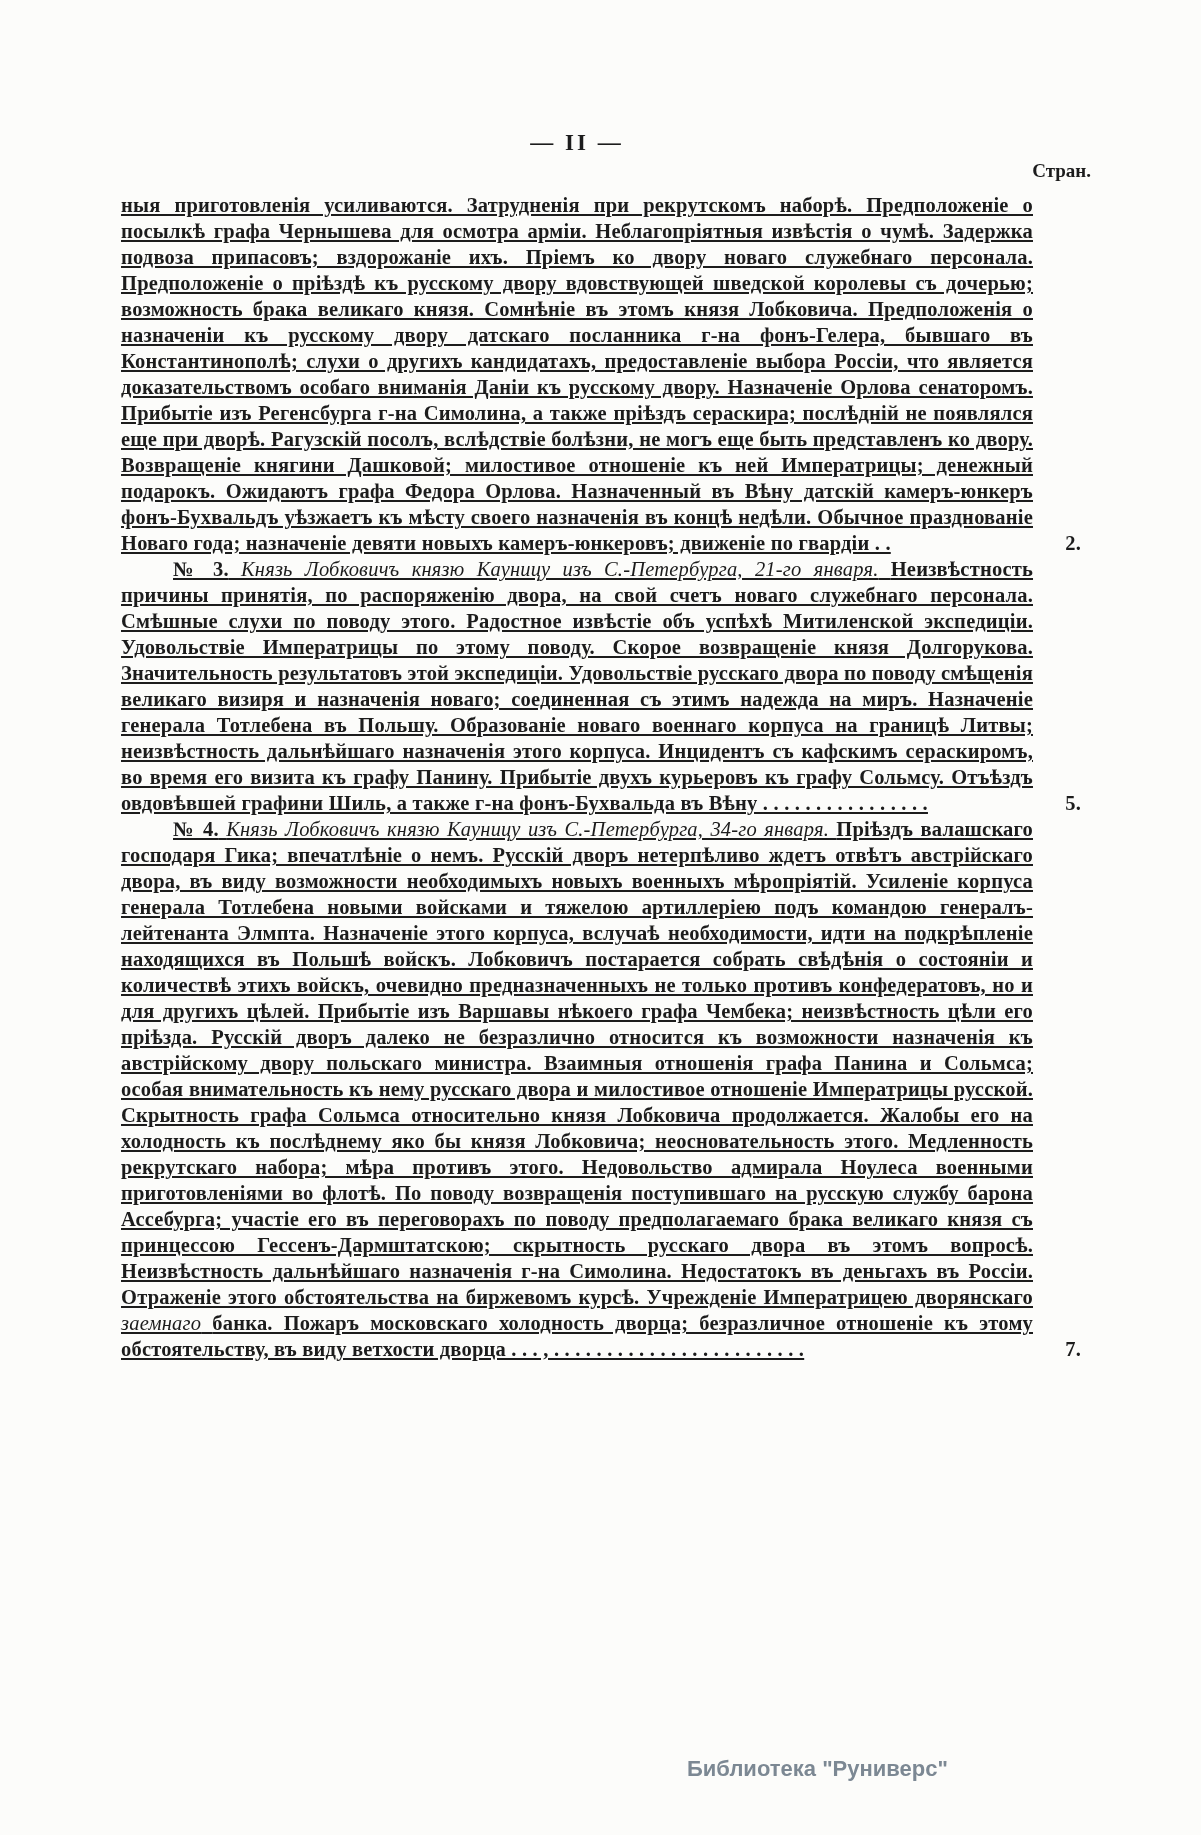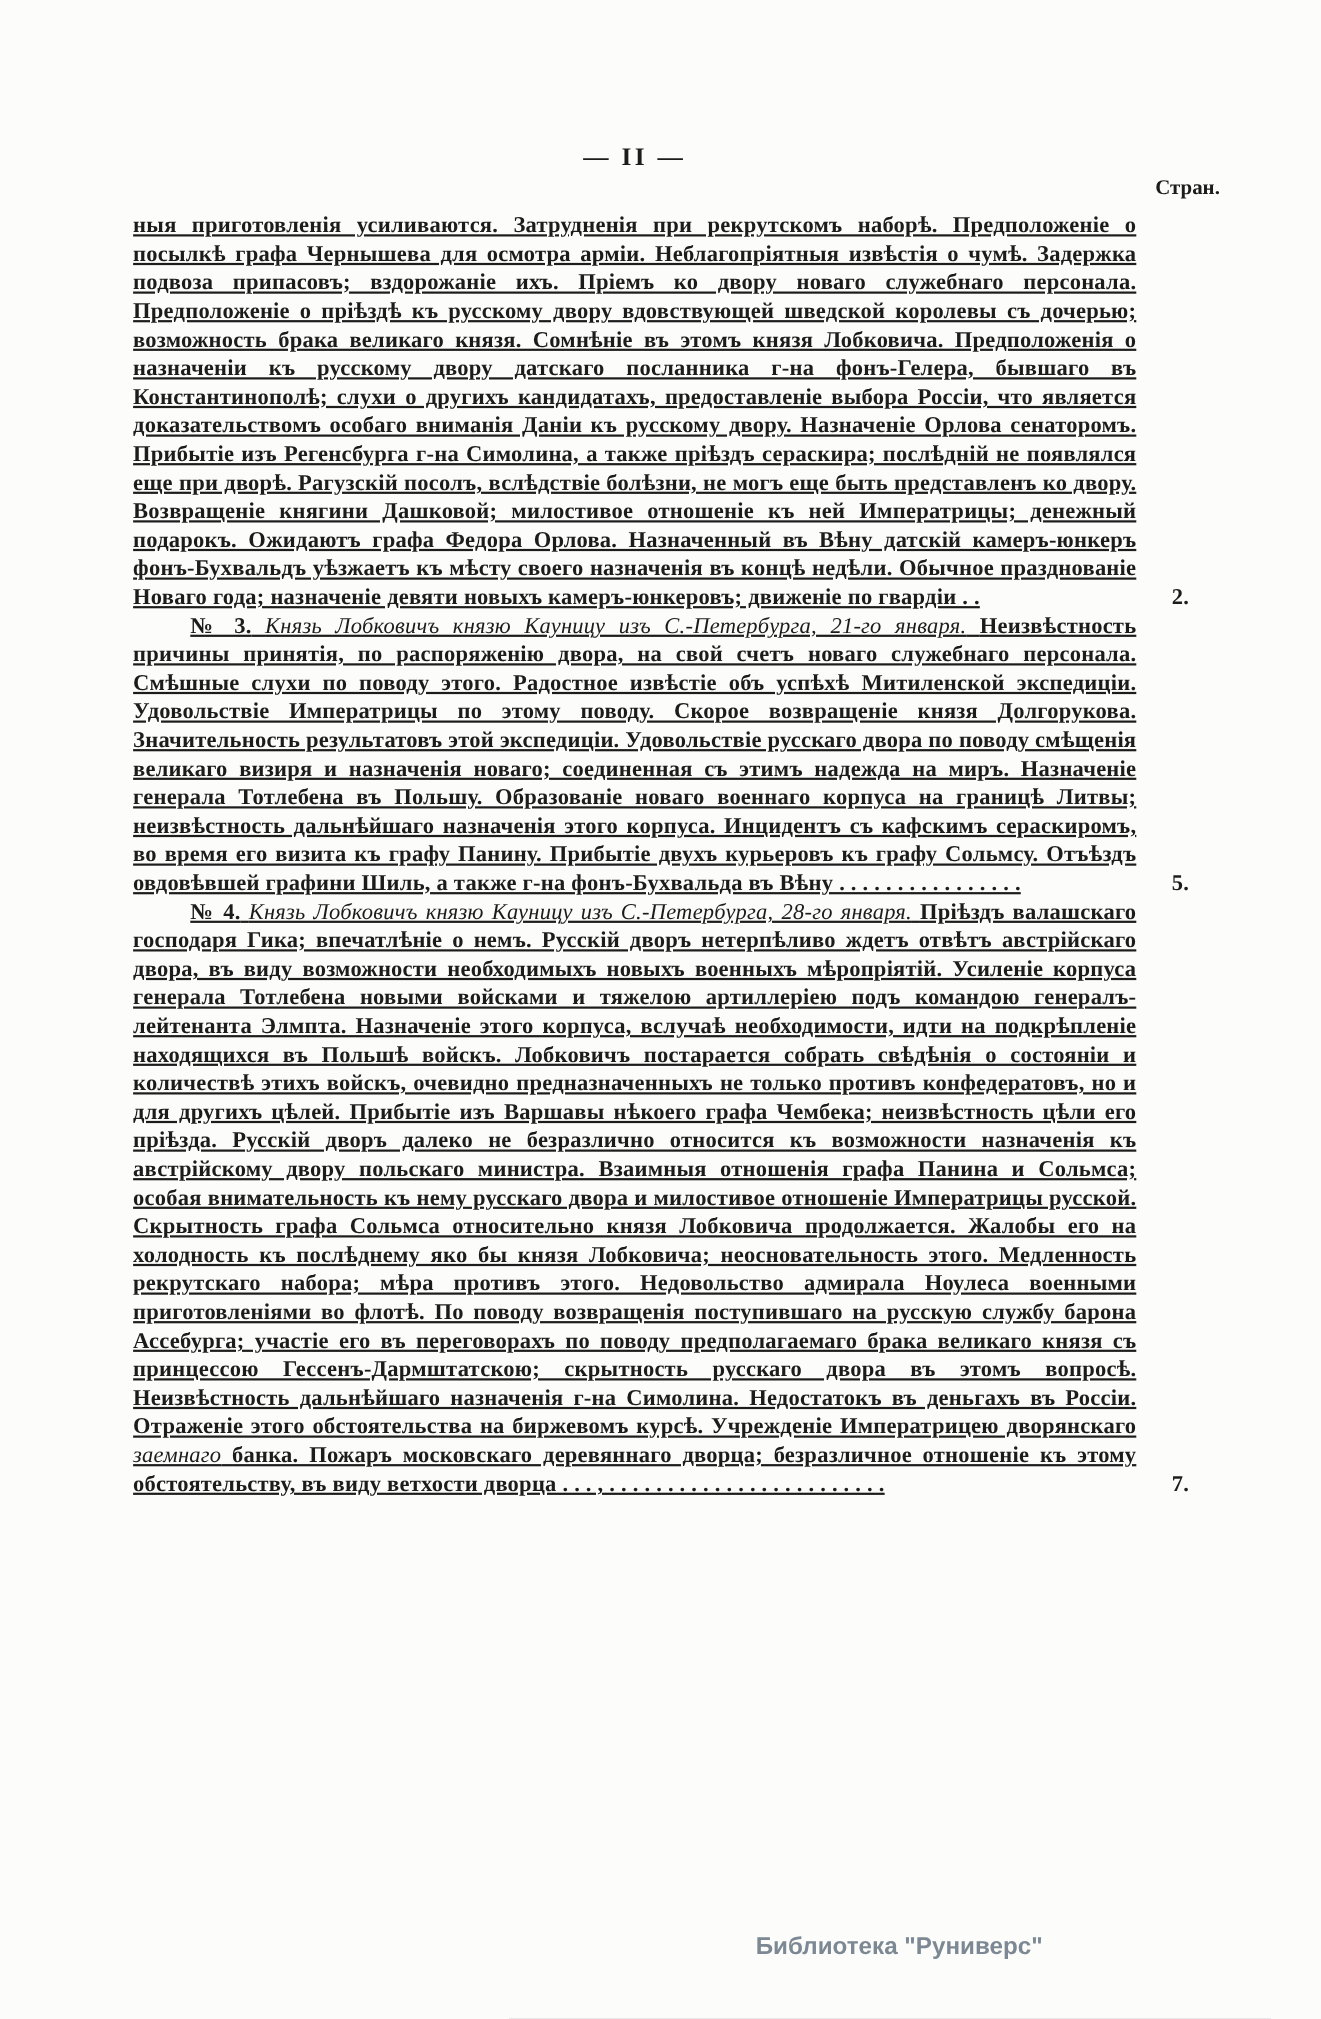--- a/index.html
+++ b/index.html
@@ -20,21 +20,21 @@
     top: 130px;
     left: 121px;
     width: 912px;
     text-align: center;
     font-size: 23px;
     letter-spacing: 3px;
   }
   .stran {
     position: absolute;
     top: 160px;
-    right: 92px;
+    right: 110px;
     font-size: 19px;
   }
   .toc {
     position: absolute;
     top: 192px;
     left: 121px;
     width: 912px;
   }
   .entry {
     position: relative;
@@ -90,24 +90,24 @@
 
     <p class="entry indent">
       <span class="entry-num">№ 3.</span>
       <span class="entry-title">Князь Лобковичъ князю Кауницу изъ С.-Петербурга, 21-го января.</span>
       <span>Неизвѣстность причины принятія, по распоряженію двора, на свой счетъ новаго служебнаго персонала. Смѣшные слухи по поводу этого. Радостное извѣстіе объ успѣхѣ Митиленской экспедиціи. Удовольствіе Императрицы по этому поводу. Скорое возвращеніе князя Долгорукова. Значительность результатовъ этой экспедиціи. Удовольствіе русскаго двора по поводу смѣщенія великаго визиря и назначенія новаго; соединенная съ этимъ надежда на миръ. Назначеніе генерала Тотлебена въ Польшу. Образованіе новаго военнаго корпуса на границѣ Литвы; неизвѣстность дальнѣйшаго назначенія этого корпуса. Инцидентъ съ кафскимъ сераскиромъ, во время его визита къ графу Панину. Прибытіе двухъ курьеровъ къ графу Сольмсу. Отъѣздъ овдовѣвшей графини Шиль, а также г-на фонъ-Бухвальда въ Вѣну . . . . . . . . . . . . . . . .</span>
       <span class="pageref">5.</span>
     </p>
 
     <p class="entry indent">
       <span class="entry-num">№ 4.</span>
-      <span class="entry-title">Князь Лобковичъ князю Кауницу изъ С.-Петербурга, 28-го января.</span>
+      <span class="entry-title">Князь Лобковичъ князю Кауницу изъ С.-Петербурга, 34-го января.</span>
       <span>Пріѣздъ валашскаго господаря Гика; впечатлѣніе о немъ. Русскій дворъ нетерпѣливо ждетъ отвѣтъ австрійскаго двора, въ виду возможности необходимыхъ новыхъ военныхъ мѣропріятій. Усиленіе корпуса генерала Тотлебена новыми войсками и тяжелою артиллеріею подъ командою генералъ-лейтенанта Элмпта. Назначеніе этого корпуса, вслучаѣ необходимости, идти на подкрѣпленіе находящихся въ Польшѣ войскъ. Лобковичъ постарается собрать свѣдѣнія о состояніи и количествѣ этихъ войскъ, очевидно предназначенныхъ не только противъ конфедератовъ, но и для другихъ цѣлей. Прибытіе изъ Варшавы нѣкоего графа Чембека; неизвѣстность цѣли его пріѣзда. Русскій дворъ далеко не безразлично относится къ возможности назначенія къ австрійскому двору польскаго министра. Взаимныя отношенія графа Панина и Сольмса; особая внимательность къ нему русскаго двора и милостивое отношеніе Императрицы русской. Скрытность графа Сольмса относительно князя Лобковича продолжается. Жалобы его на холодность къ послѣднему яко бы князя Лобковича; неосновательность этого. Медленность рекрутскаго набора; мѣра противъ этого. Недовольство адмирала Ноулеса военными приготовленіями во флотѣ. По поводу возвращенія поступившаго на русскую службу барона Ассебурга; участіе его въ переговорахъ по поводу предполагаемаго брака великаго князя съ принцессою Гессенъ-Дармштатскою; скрытность русскаго двора въ этомъ вопросѣ. Неизвѣстность дальнѣйшаго назначенія г-на Симолина. Недостатокъ въ деньгахъ въ Россіи. Отраженіе этого обстоятельства на биржевомъ курсѣ. Учрежденіе Императрицею дворянскаго</span>
       <span class="italic-word">заемнаго</span>
-      <span>банка. Пожаръ московскаго деревяннаго дворца; безразличное отношеніе къ этому обстоятельству, въ виду ветхости дворца . . . , . . . . . . . . . . . . . . . . . . . . . . . .</span>
+      <span>банка. Пожаръ московскаго холодность дворца; безразличное отношеніе къ этому обстоятельству, въ виду ветхости дворца . . . , . . . . . . . . . . . . . . . . . . . . . . . .</span>
       <span class="pageref">7.</span>
     </p>
 
   </div>
 
   <div class="watermark">Библиотека "Руниверс"</div>
 
 </div>
 
 </body></html>

